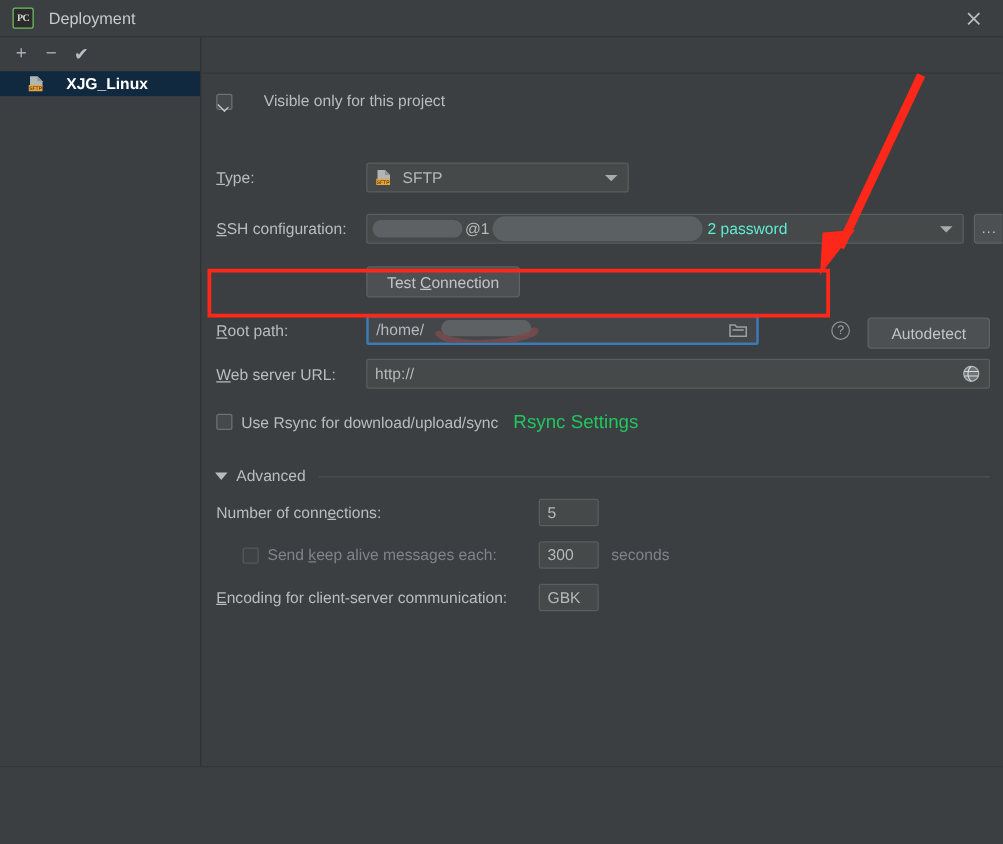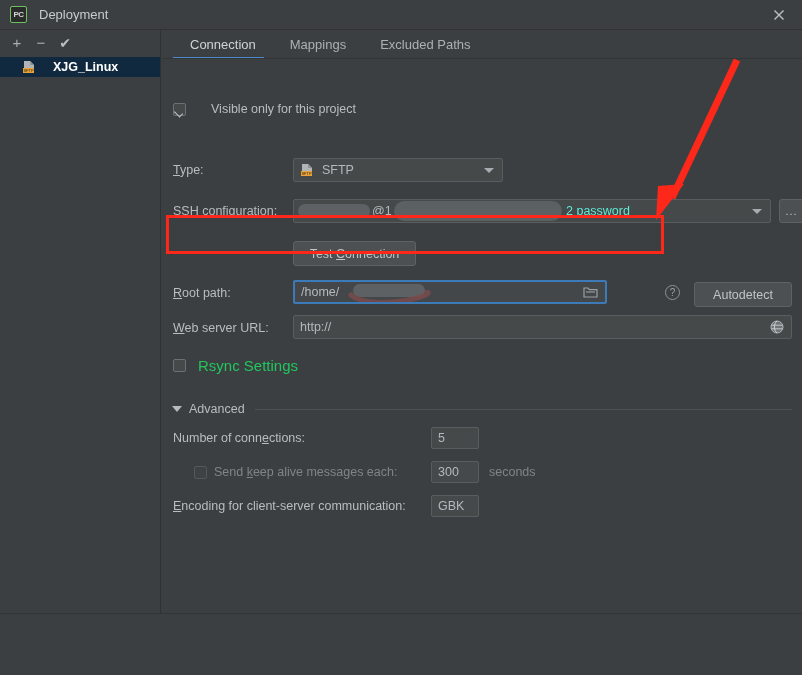--- a/index.html
+++ b/index.html
@@ -22,20 +22,21 @@
     background: #3c3f41;
     display: flex; align-items: center;
   }
   .app-badge {
     margin-left: 10px; width: 17px; height: 17px;
     border: 1.5px solid #6ec05f; border-radius: 2px;
     background: #2b2b2b;
     font-size: 8px; font-weight: bold; color: #d6d6d6;
     display: flex; align-items: center; justify-content: center;
     letter-spacing: -0.5px;
+    font-family: Liberation Serif, serif;
   }
   .title-text {
     margin-left: 12px; font-size: 13px; color: #c8cbcd;
   }
   .close-btn {
     position: absolute; right: 0; top: 0; width: 46px; height: 29px;
     display: flex; align-items: center; justify-content: center;
     cursor: default;
   }
   .close-btn svg { display: block; }
@@ -229,26 +230,20 @@
             <text x="6.5" y="12.2" font-size="4" fill="#3a2a08" text-anchor="middle" font-family="Liberation Sans, sans-serif">SFTP</text>
           </svg>
         </div>
         <span class="tree-label">XJG_Linux</span>
       </div>
     </div>
   </div>
 
   <div class="content">
 
-    <div class="tabs">
-      <div class="tab active">Connection</div>
-      <div class="tab">Mappings</div>
-      <div class="tab">Excluded Paths</div>
-      <div class="tab-underline"></div>
-    </div>
     <div class="tabs-sep"></div>
 
     <div class="form">
 
       <div class="row" style="left:11px; top:44px;">
         <div class="cb checked"></div>
         <span class="lbl" style="margin-left:25px;">Visible only for this project</span>
       </div>
 
       <div class="row" style="left:11px; top:105px;">
@@ -311,20 +306,21 @@
           <svg width="14" height="14" viewBox="0 0 14 14">
             <circle cx="7" cy="7" r="6" fill="#6f7477" stroke="#b0b5b8" stroke-width="1"></circle>
             <path d="M7 1 C3.5 4, 3.5 10, 7 13" stroke="#d6dadd" stroke-width="0.9" fill="none"></path>
             <path d="M1.4 5.2 h11.2 M1.4 8.8 h11.2" stroke="#d6dadd" stroke-width="0.8"></path>
           </svg>
         </span>
       </div>
 
       <div class="row" style="left:11px; top:299px;">
         <div class="cb"></div>
+        <span class="lbl" style="margin-left:7px;">Use Rsync for download/upload/sync</span>
         <span class="link" style="margin-left:12px;">Rsync Settings</span>
       </div>
 
       <div class="adv-row" style="position:absolute; left:10px; top:344px; width:620px;">
         <div class="adv-tri"></div>
         <span class="lbl">Advanced</span>
         <div class="adv-line"></div>
       </div>
 
       <div class="row" style="left:11px; top:373px;">

